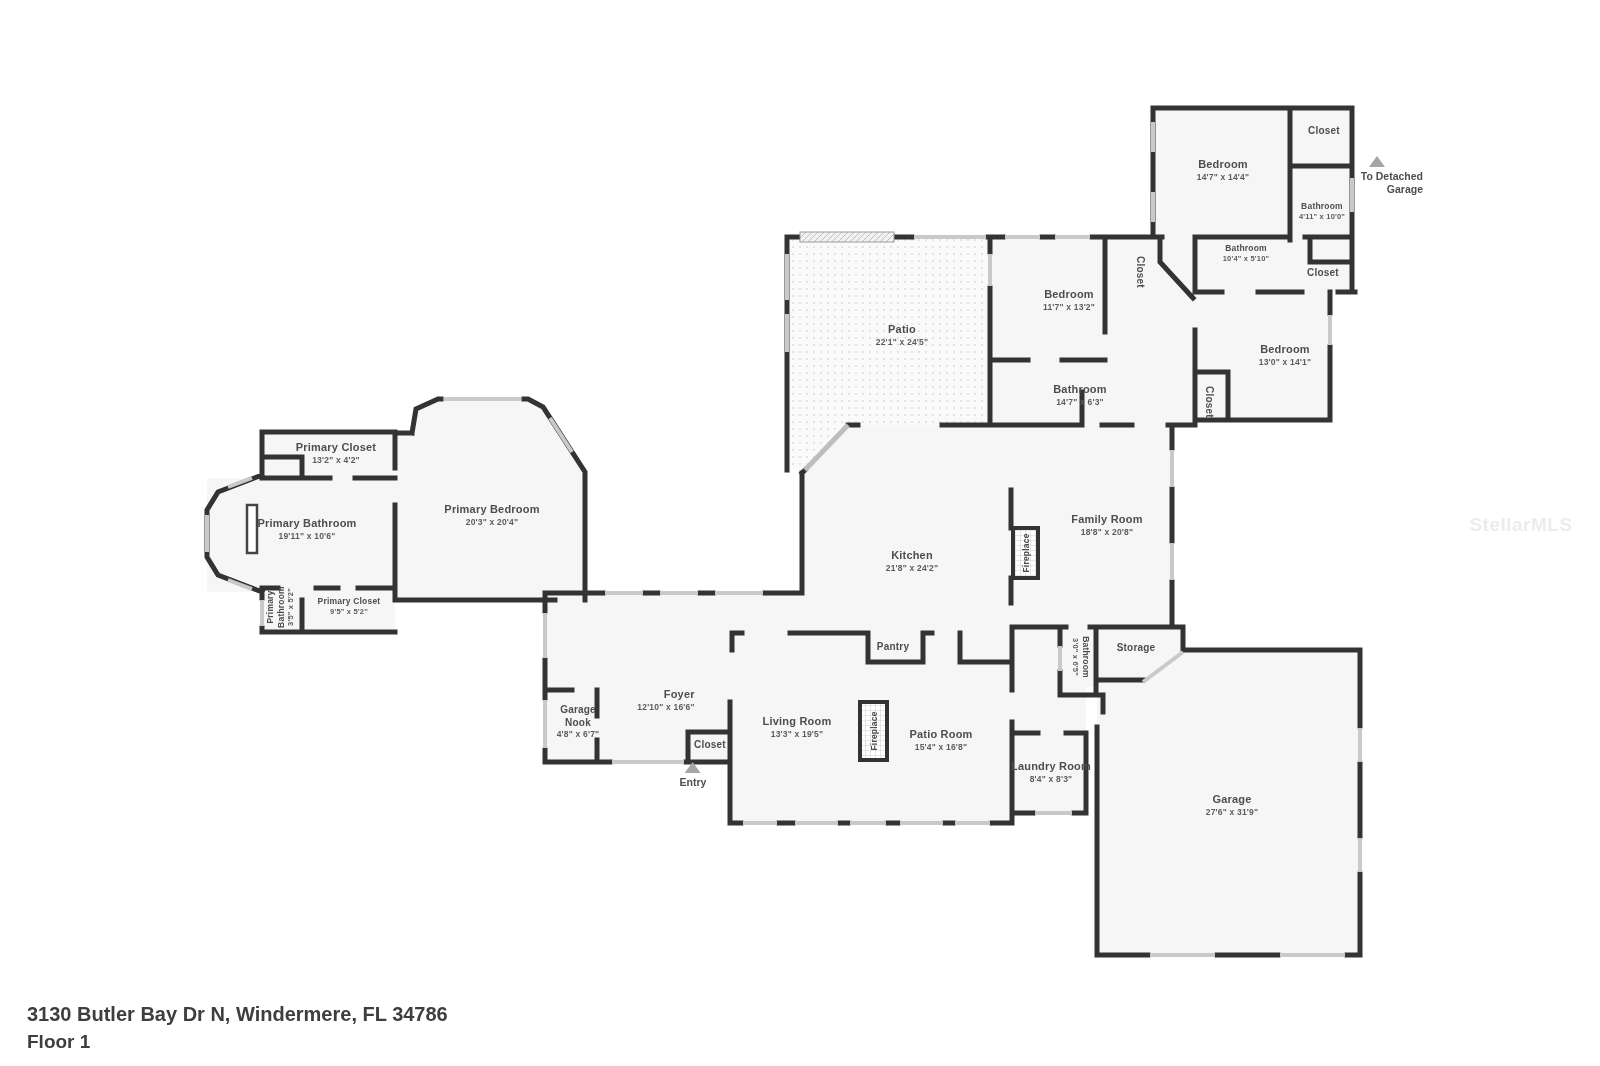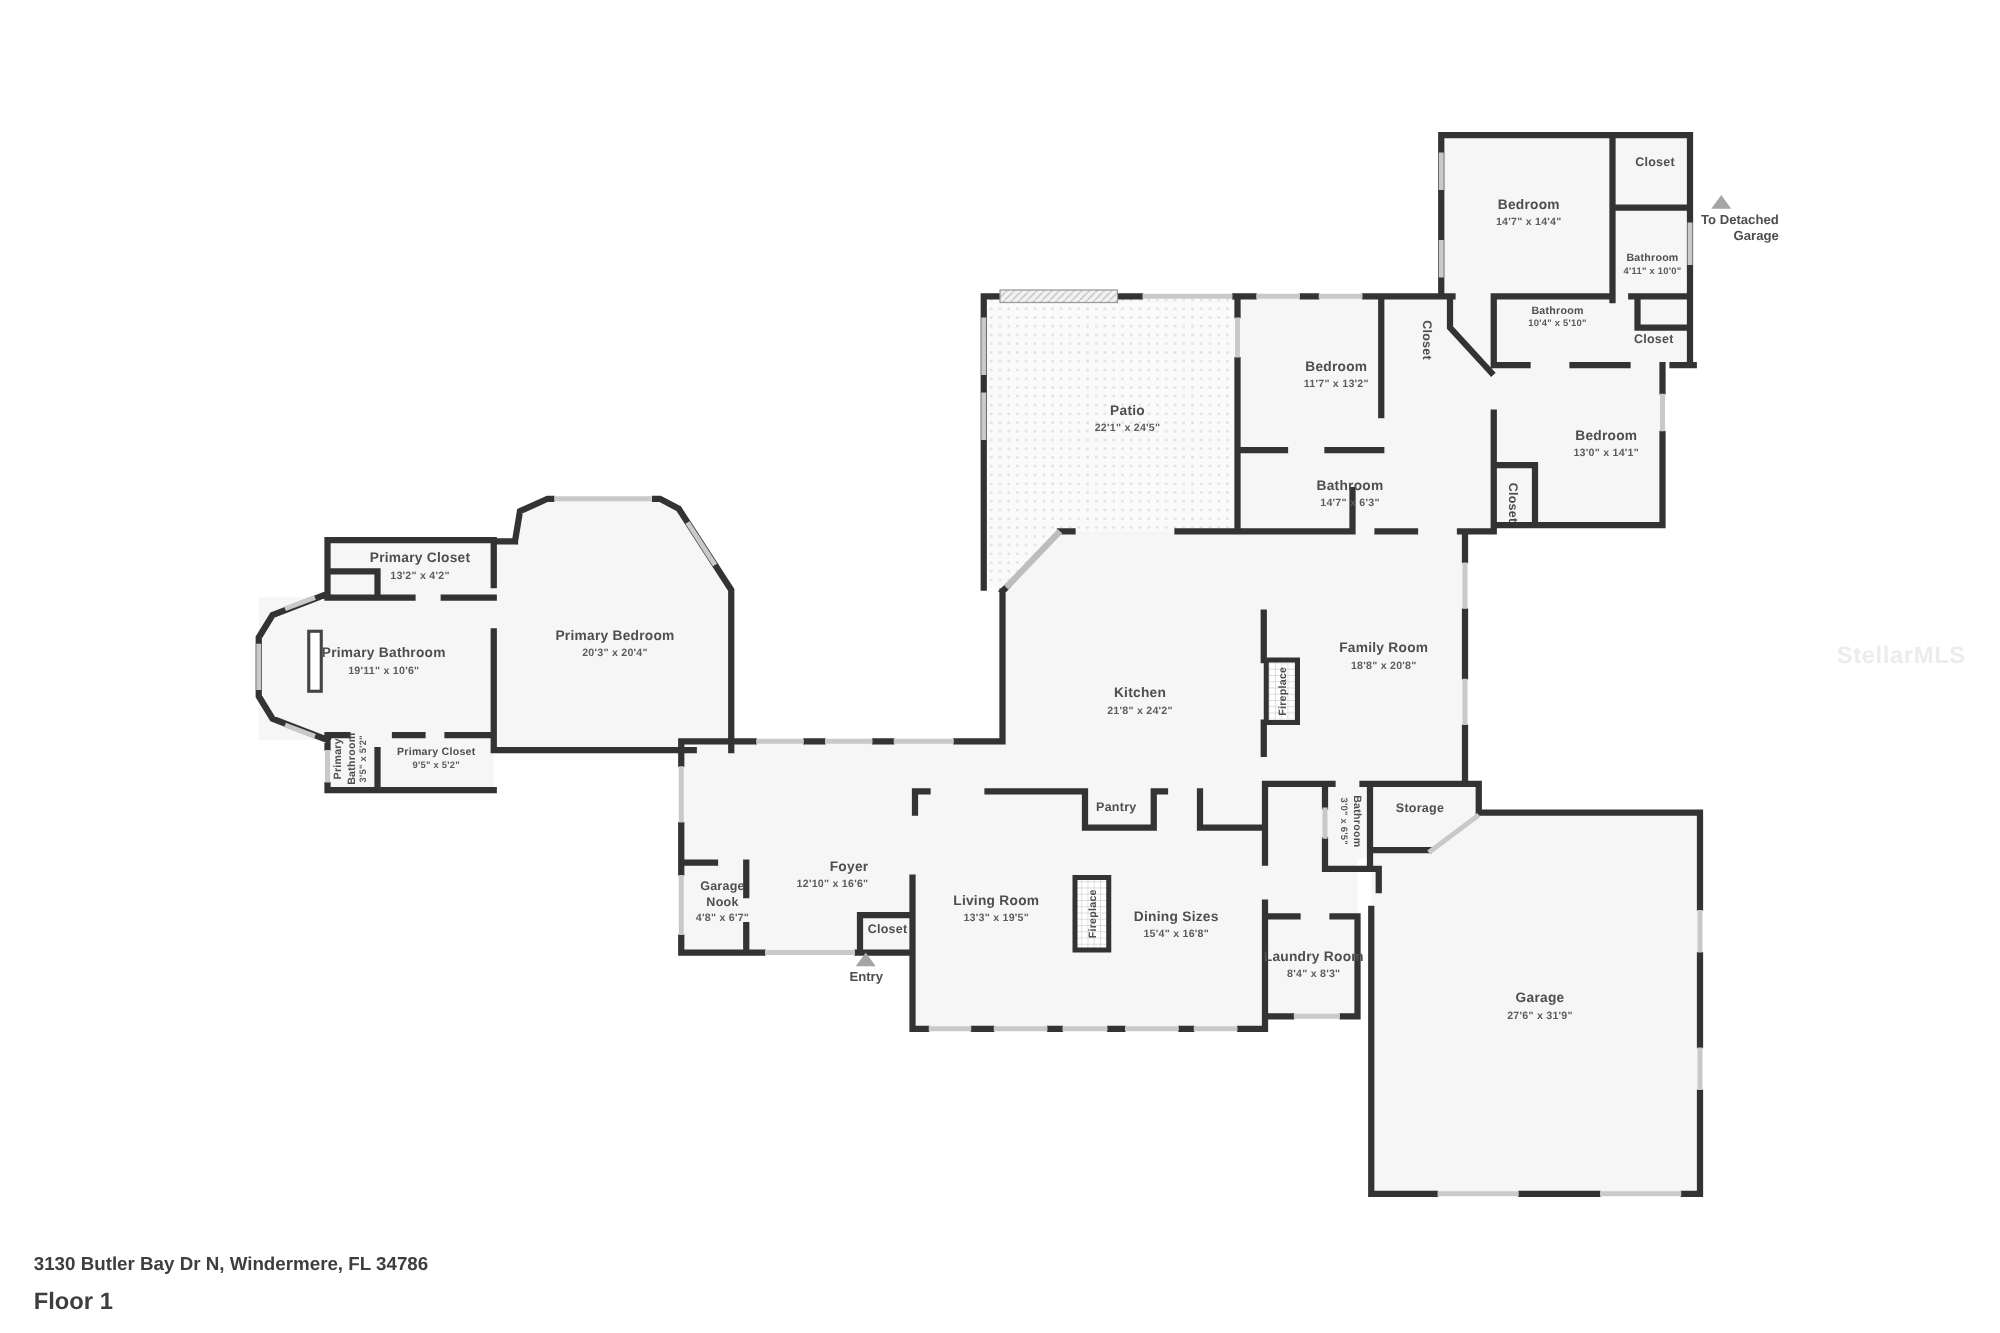--- a/index.html
+++ b/index.html
@@ -18,21 +18,21 @@
   .room-label.wrap{white-space:normal;width:52px;}
   .room-label.wrap2{white-space:normal;width:72px;}
   
   .marker{position:absolute;transform:translate(-50%,0);text-align:right;color:#4e4e4e;pointer-events:none;}
   .marker .tri{width:0;height:0;border-left:8px solid transparent;border-right:8px solid transparent;border-bottom:11px solid #a5a5a5;margin:0 auto 3px auto;}
   .marker .mlabel{font-size:10.5px;font-weight:700;line-height:1.25;}
   .marker.wide .mlabel{width:92px;white-space:normal;}
   
   .watermark{position:absolute;transform:translate(-50%,-50%);font-size:19px;font-weight:700;color:#ececec;letter-spacing:.5px;pointer-events:none;}
   
-  .footer-address{position:absolute;left:27px;top:1003px;font-size:15px;font-weight:700;color:#3e3e3e;}
+  .footer-address{position:absolute;left:27px;top:1003px;font-size:20px;font-weight:700;color:#3e3e3e;}
   .footer-floor{position:absolute;left:27px;top:1031px;font-size:19px;font-weight:700;color:#3e3e3e;}
   .footer-disclaimer{position:absolute;left:50%;transform:translateX(-50%);top:1032px;font-size:13px;font-weight:700;color:#474747;white-space:nowrap;}
 </style>
 </head>
 <body>
 
 <div class="canvas">
 
   <svg class="plan-svg" width="1600" height="1066" viewBox="0 0 1600 1066">
     <defs>
@@ -216,21 +216,21 @@
         <div class="rname">Closet</div>
       </div>
     <div class="room-label" style="left:797px;top:727px;">
         <div class="rname">Living Room</div>
         <div class="rdims">13'3" x 19'5"</div>
       </div>
     <div class="room-label tiny rot270" style="left:874px;top:731px;">
         <div class="rname">Fireplace</div>
       </div>
     <div class="room-label" style="left:941px;top:740px;">
-        <div class="rname">Dining Sizes</div>
+        <div class="rname">Patio Room</div>
         <div class="rdims">15'4" x 16'8"</div>
       </div>
     <div class="room-label tiny rot90" style="left:1081px;top:657px;">
         <div class="rname">Bathroom</div>
         <div class="rdims">3'0" x 6'5"</div>
       </div>
     <div class="room-label small" style="left:1136px;top:648px;">
         <div class="rname">Storage</div>
       </div>
     <div class="room-label" style="left:1051px;top:772px;">

